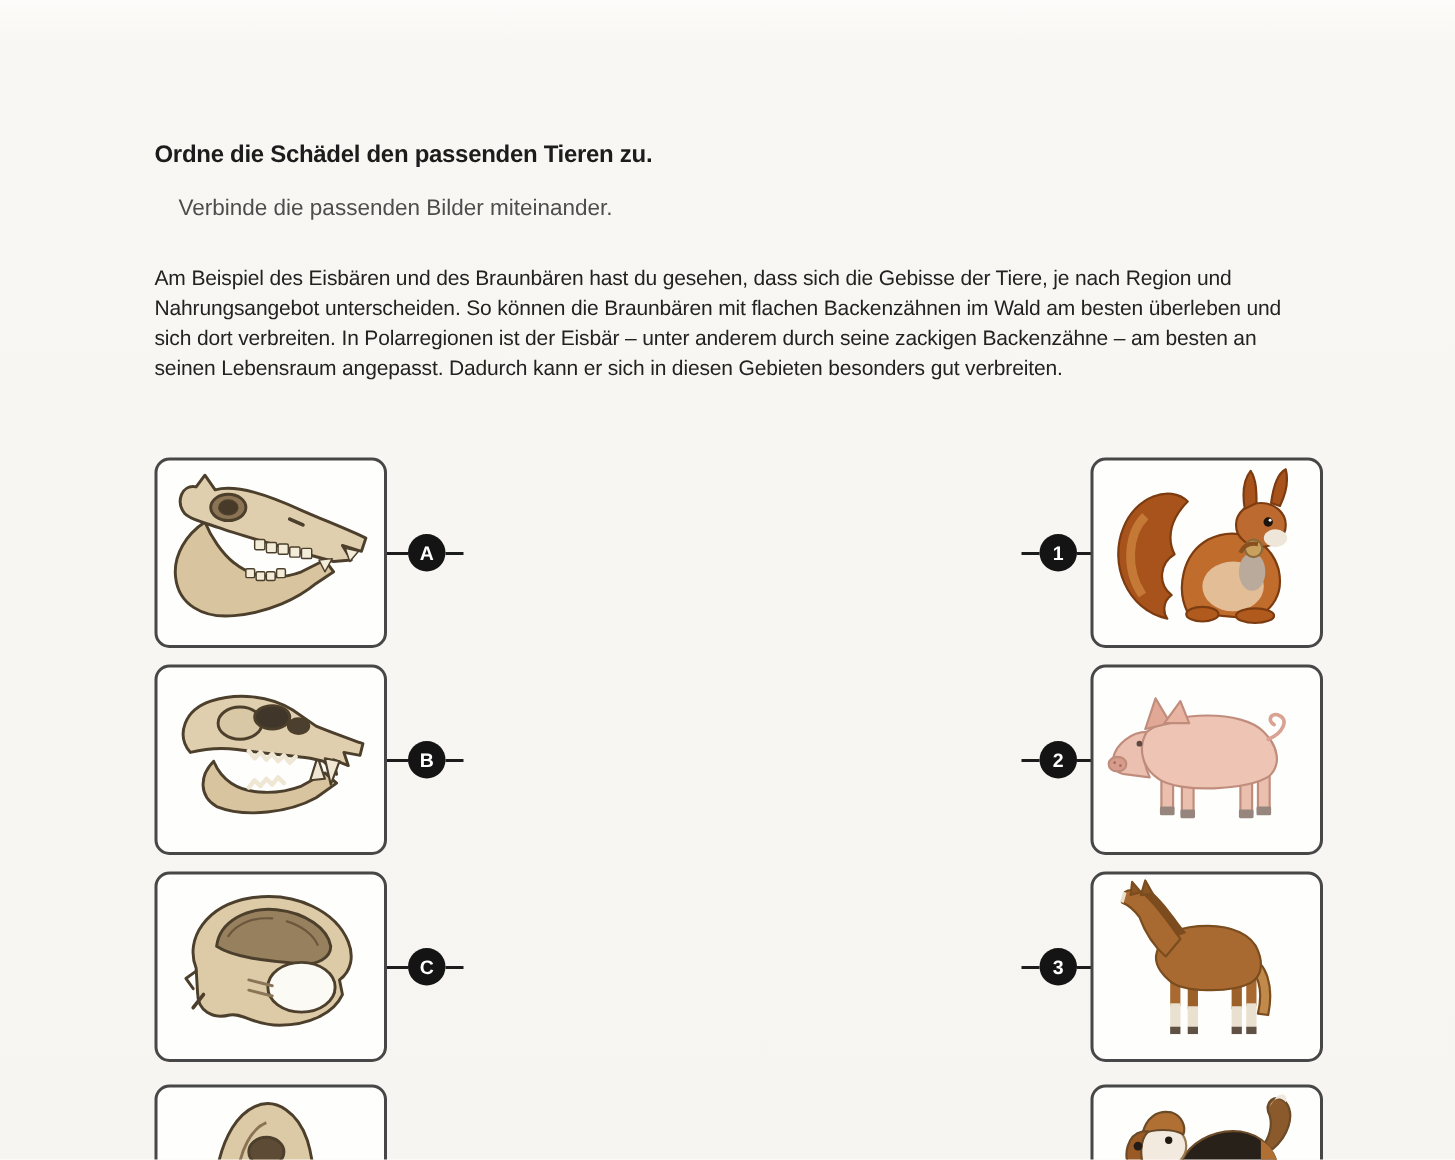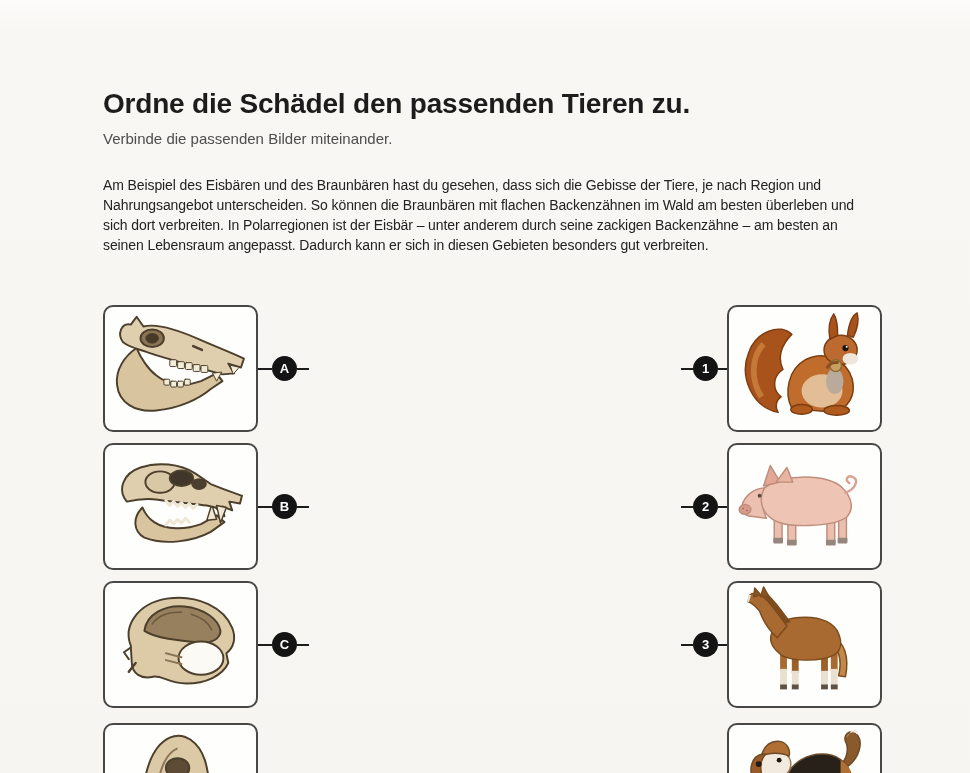--- a/index.html
+++ b/index.html
@@ -4,22 +4,22 @@
 <style>
   * { box-sizing: border-box; }
   html,body { margin:0; padding:0; }
   body {
     width:970px; height:773px; position:relative; overflow:hidden;
     background:linear-gradient(180deg,#fdfcfa 0%, #f9f7f3 4%, #f7f5f1 100%);
     font-family:"Liberation Sans", sans-serif;
     color:#1e1e1e;
   }
   .content { position:absolute; left:103px; top:90px; width:772px; }
-  h1.title { margin:0 0 12px 0; font-size:28px; line-height:28px; font-weight:bold; color:#1c1c1c; letter-spacing:-0.2px; }
-  p.subtitle { margin:0 0 28px 0; font-size:15px; color:#4d4d4d; }
+  h1.title { margin:0 0 12px 0; font-size:16px; line-height:28px; font-weight:bold; color:#1c1c1c; letter-spacing:-0.2px; }
+  p.subtitle { margin:0 0 28px 16px; font-size:15px; color:#4d4d4d; }
   .intro { margin:0; font-size:14px; line-height:20px; color:#222; letter-spacing:-0.1px; }
   .intro .block { display:block; }
 
   .match-area { position:absolute; left:0; top:0; width:970px; height:773px; }
   .row { position:absolute; left:0; width:970px; height:127px; }
   .card {
     position:absolute; top:0; width:155px; height:127px;
     background:#fefefd; border:2px solid #474747; border-radius:10px;
     display:flex; align-items:center; justify-content:center; overflow:hidden;
   }

